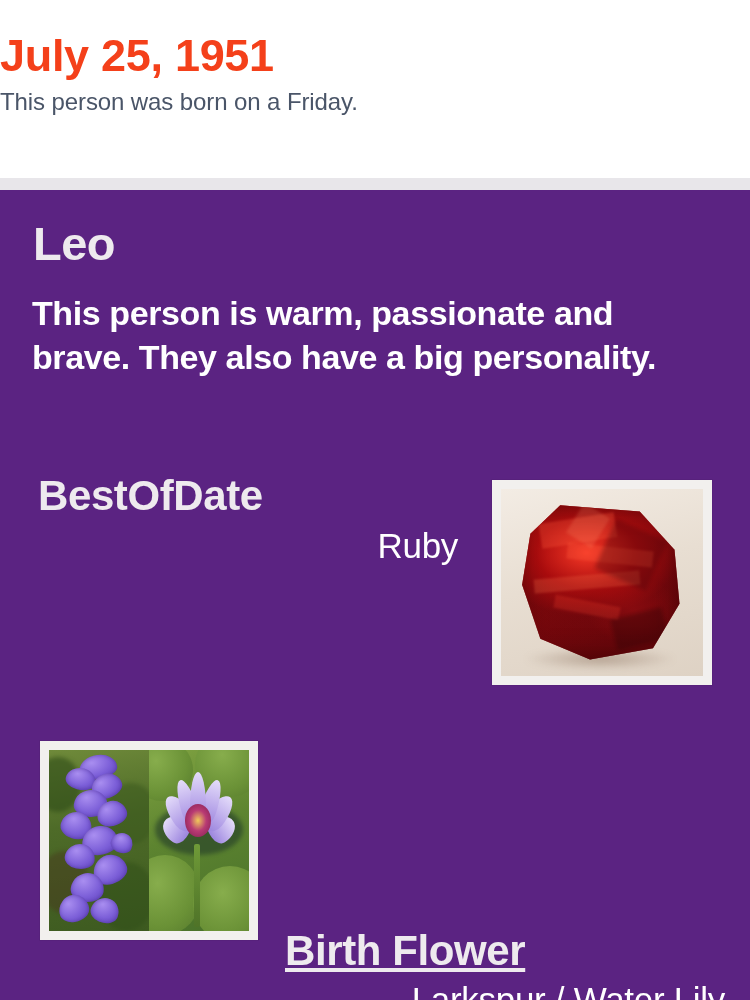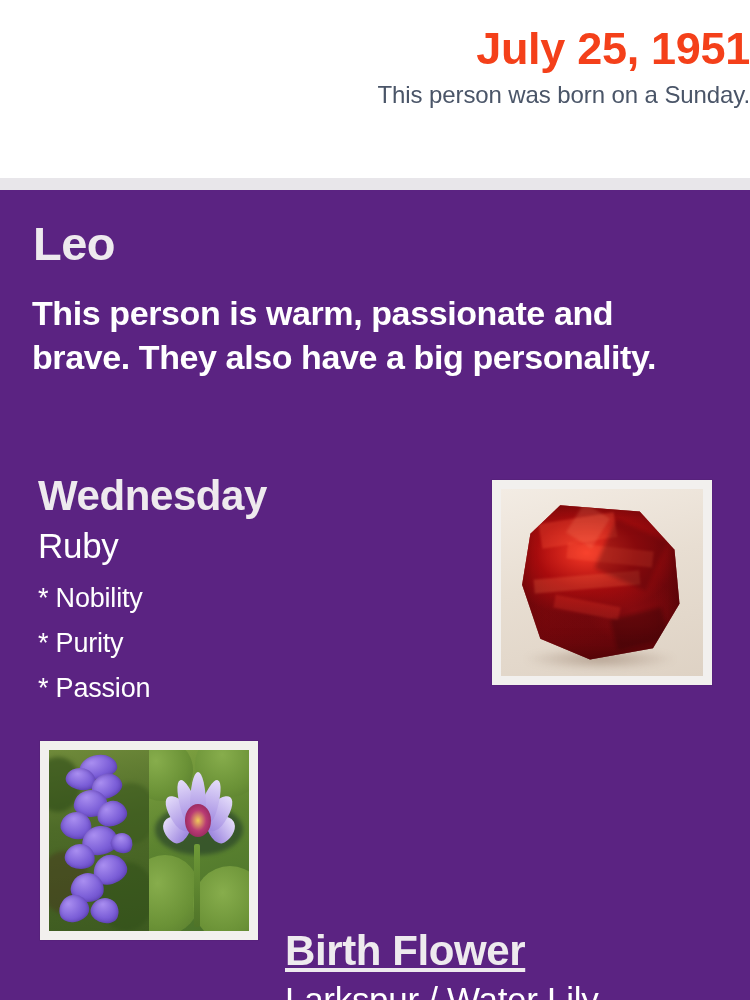--- a/index.html
+++ b/index.html
@@ -25,22 +25,22 @@
   }
 
   
   .header {
     position: absolute;
     left: 0;
     top: 0;
     width: 750px;
     height: 178px;
     background: #ffffff;
-    text-align: right;
-    padding-top: 23px;
+    text-align: left;
+    padding-top: 30px;
   }
 
   .date-title {
     font-size: 45px;
     font-weight: bold;
     color: #f4401a;
     line-height: 1.14;
     letter-spacing: -0.3px;
   }
 
@@ -121,20 +121,21 @@
     letter-spacing: -0.4px;
   }
 
   .section-value {
     font-size: 35px;
     font-weight: normal;
     color: #ffffff;
     line-height: 1.0;
     margin-top: 11px;
     letter-spacing: -0.3px;
+    text-align: right;
   }
 
   .trait-list {
     list-style: none;
     margin-top: 13px;
   }
 
   .trait-item {
     font-size: 27px;
     font-weight: normal;
@@ -288,38 +289,33 @@
     margin-top: 10px;
   }
 </style>
 </head>
 <body>
 
 <div class="page">
 
   <div class="header">
     <div class="date-title">July 25, 1951</div>
-    <div class="born-line">This person was born on a Sunday.</div>
+    <div class="born-line">This person was born on a Friday.</div>
   </div>
 
   <div class="divider-band"></div>
 
   <div class="body-panel">
 
     <div class="zodiac-name">Leo</div>
     <div class="zodiac-desc">This person is warm, passionate and brave. They also have a big personality.</div>
 
     <div class="stone-block">
-      <div class="section-heading">Wednesday</div>
+      <div class="section-heading">BestOfDate</div>
       <div class="section-value">Ruby</div>
-      <ul class="trait-list">
-        <li class="trait-item">* Nobility</li>
-        <li class="trait-item">* Purity</li>
-        <li class="trait-item">* Passion</li>
-      </ul>
     </div>
 
     <div class="flower-block">
       <div class="section-heading">Birth Flower</div>
       <div class="section-value">Larkspur / Water Lily</div>
 
     </div>
   </div>
 
   <div class="photo-frame stone-frame">

